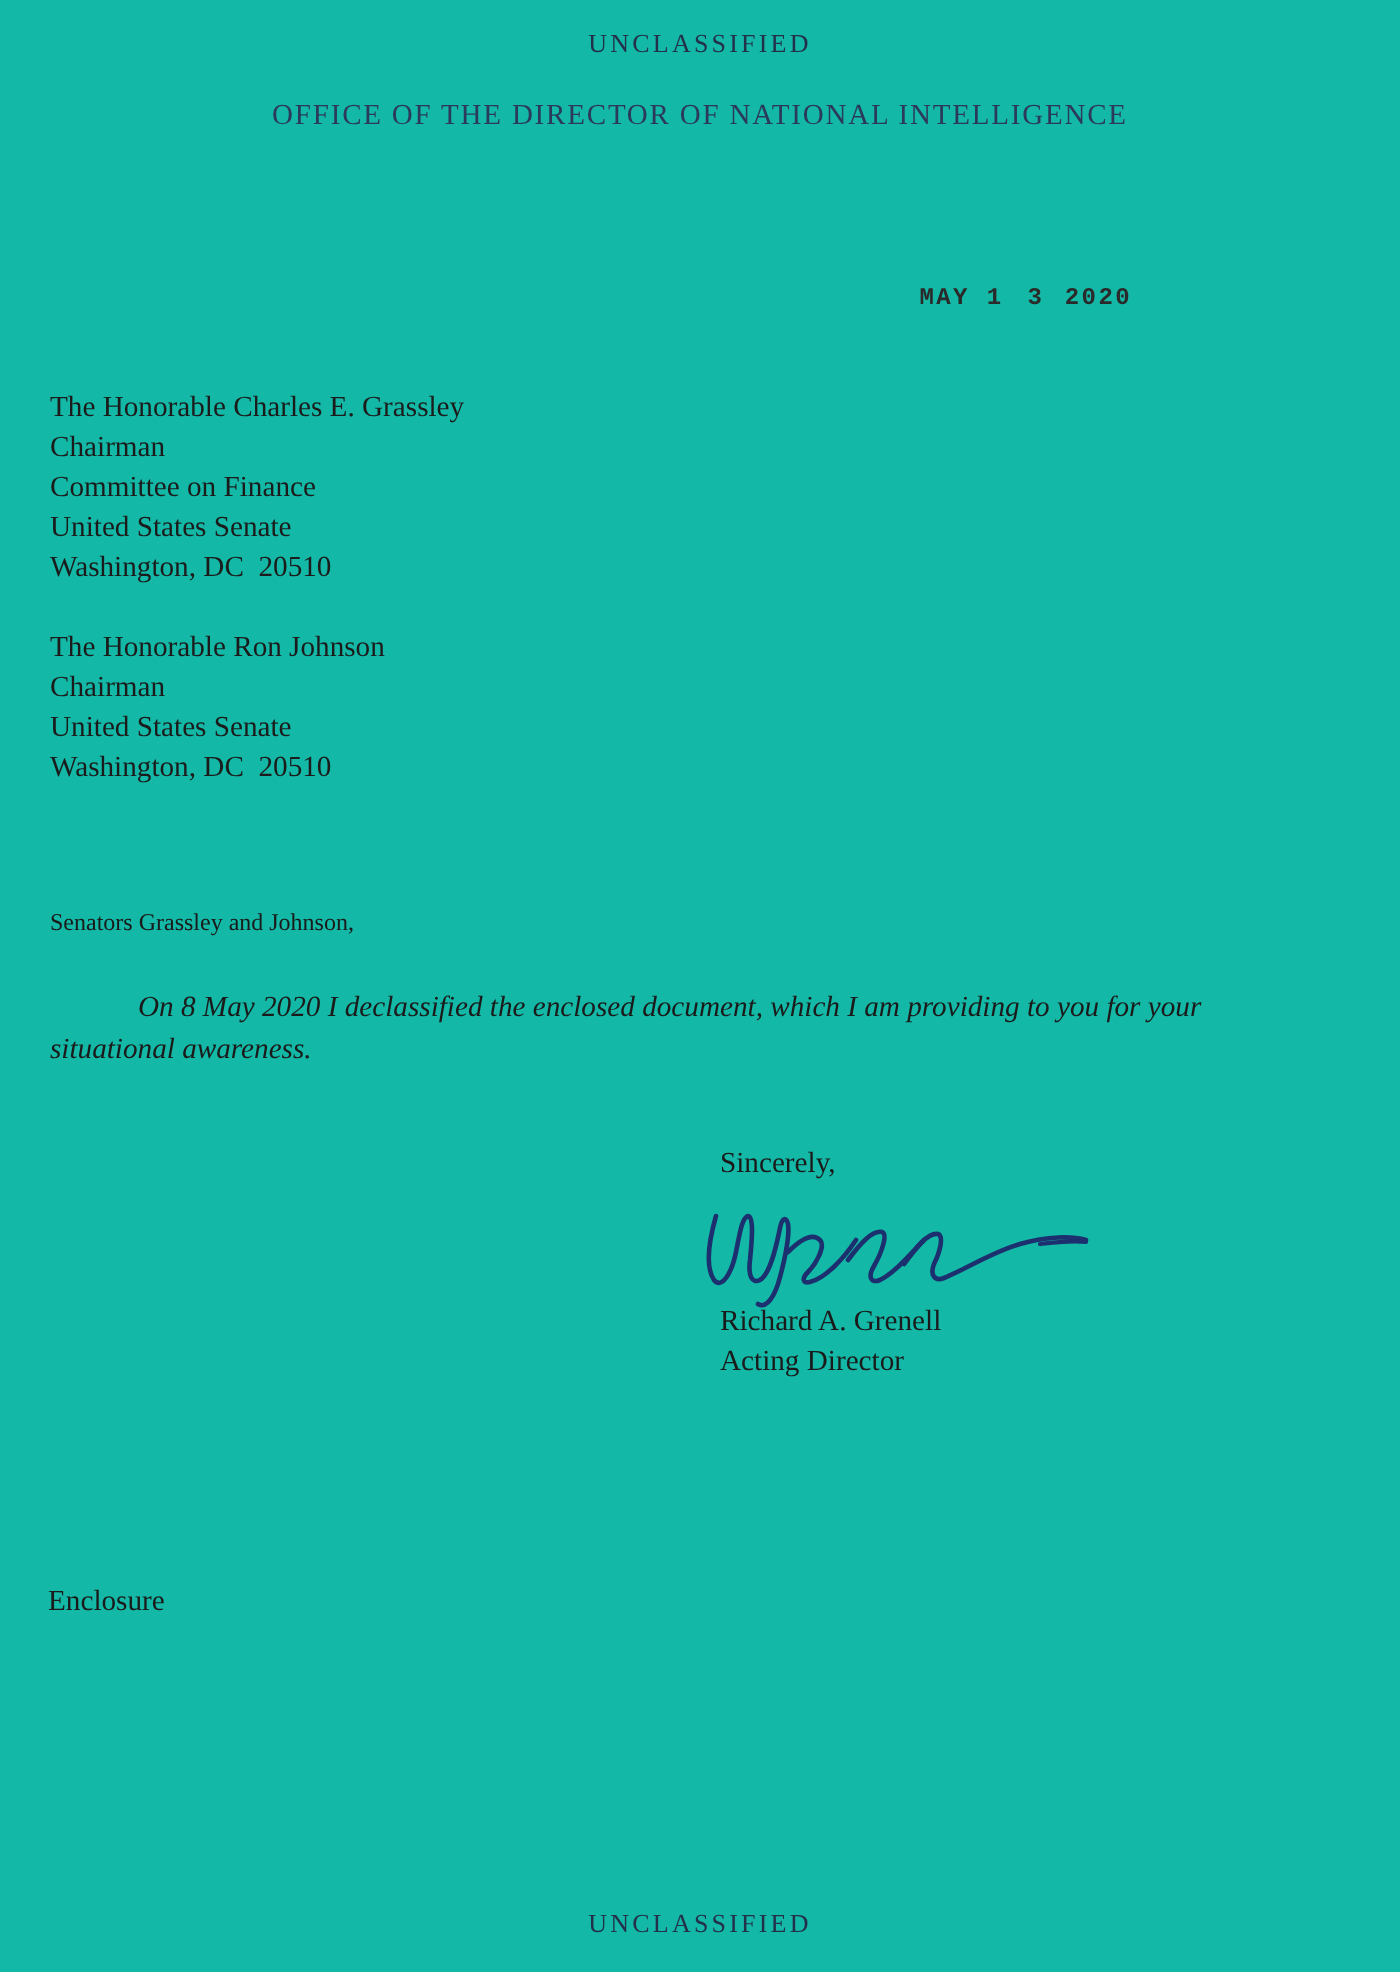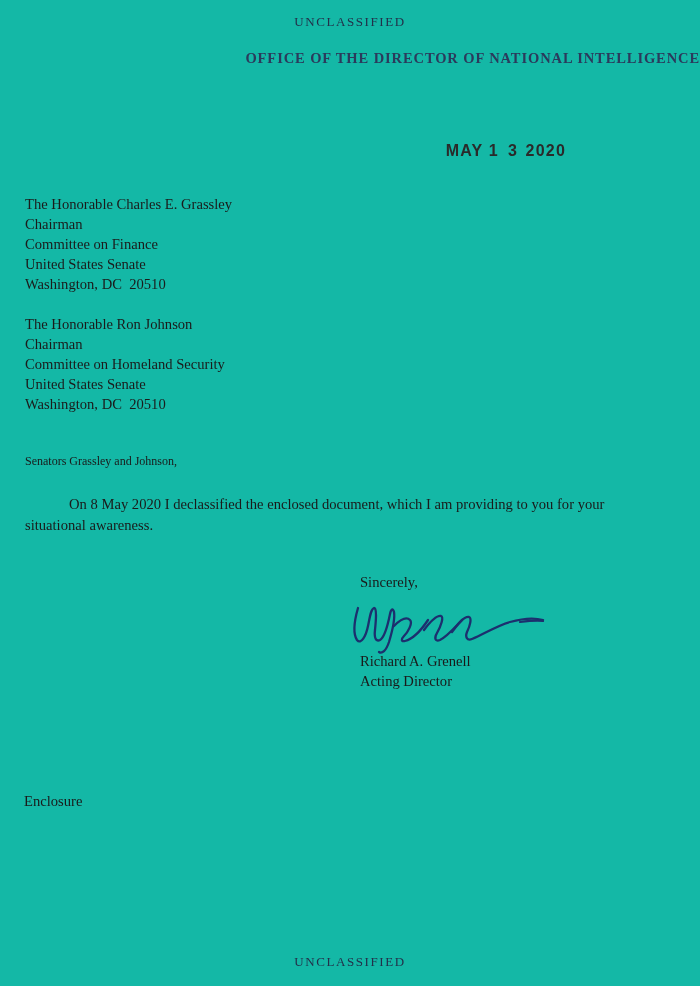--- a/index.html
+++ b/index.html
@@ -43,45 +43,44 @@
     font-size: 13px;
     letter-spacing: 1.6px;
     color: #23304a;
   }
 
   .letterhead {
     position: absolute;
     top: 50px;
     left: 0;
     width: 100%;
-    text-align: right;
+    text-align: center;
     color: #2b3a5c;
-    font-weight: bold;
   }
   .letterhead .org {
     font-family: "Liberation Serif", serif;
     font-size: 14.5px;
     letter-spacing: 0.9px;
     color: #2b3a5c;
   }
   .letterhead .city {
     font-family: "Liberation Serif", serif;
     font-size: 11.5px;
     letter-spacing: 1.1px;
     margin-top: 5px;
     color: #3a4768;
   }
 
   .date-stamp {
     position: absolute;
     top: 142px;
     right: 134px;
-    font-family: Liberation Sans, sans-serif;
+    font-family: Liberation Mono, monospace;
     font-weight: bold;
-    font-size: 16px;
+    font-size: 12px;
     letter-spacing: 1.2px;
     color: #2a2a2a;
   }
   .date-stamp .daynum {
     letter-spacing: 3px;
   }
 
   .addr-block {
     position: absolute;
     left: 25px;
@@ -102,20 +101,21 @@
 
   .body-para {
     position: absolute;
     left: 25px;
     top: 494px;
     width: 608px;
     font-size: 14.6px;
     line-height: 20.5px;
     text-indent: 44px;
     text-align: left;
+    font-style: italic;
   }
 
   .closing {
     position: absolute;
     left: 360px;
     top: 574px;
     font-size: 14.6px;
   }
 
   .signature {
@@ -168,21 +168,20 @@
     <div>The Honorable Charles E. Grassley</div>
     <div>Chairman</div>
     <div>Committee on Finance</div>
     <div>United States Senate</div>
     <div>Washington, DC  20510</div>
   </div>
 
   <div class="addr-block" id="addr2">
     <div>The Honorable Ron Johnson</div>
     <div>Chairman</div>
-    <div>Committee on Homeland Security</div>
     <div>United States Senate</div>
     <div>Washington, DC  20510</div>
   </div>
 
   <div class="salutation">Senators Grassley and Johnson,</div>
 
   <div class="body-para">On 8 May 2020 I declassified the enclosed document, which I am providing to you for your situational awareness.</div>
 
   <div class="closing">Sincerely,</div>
 

